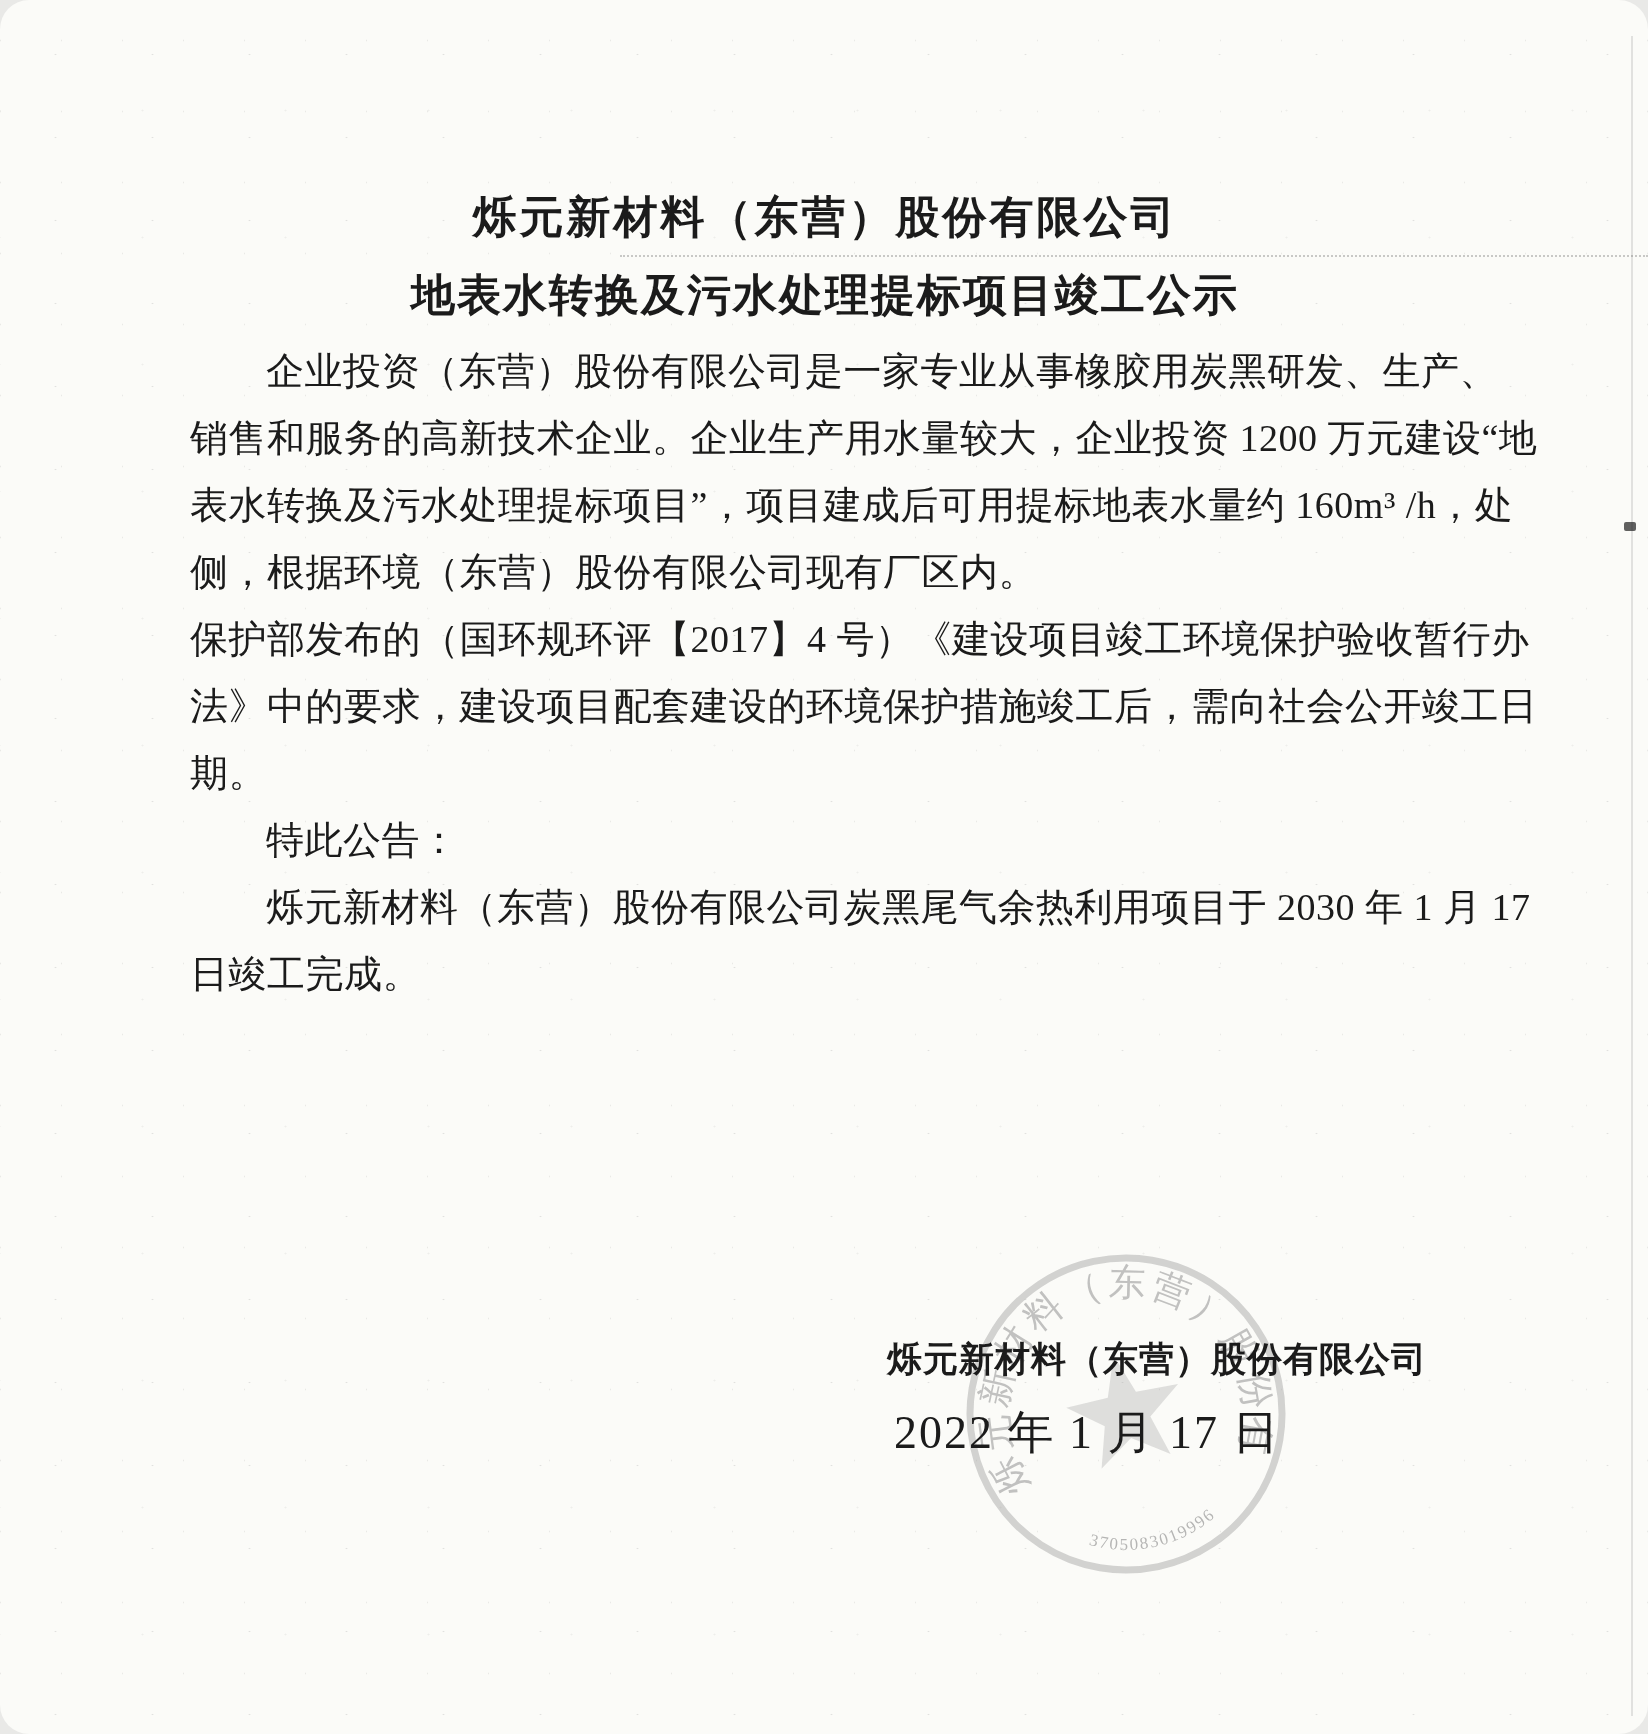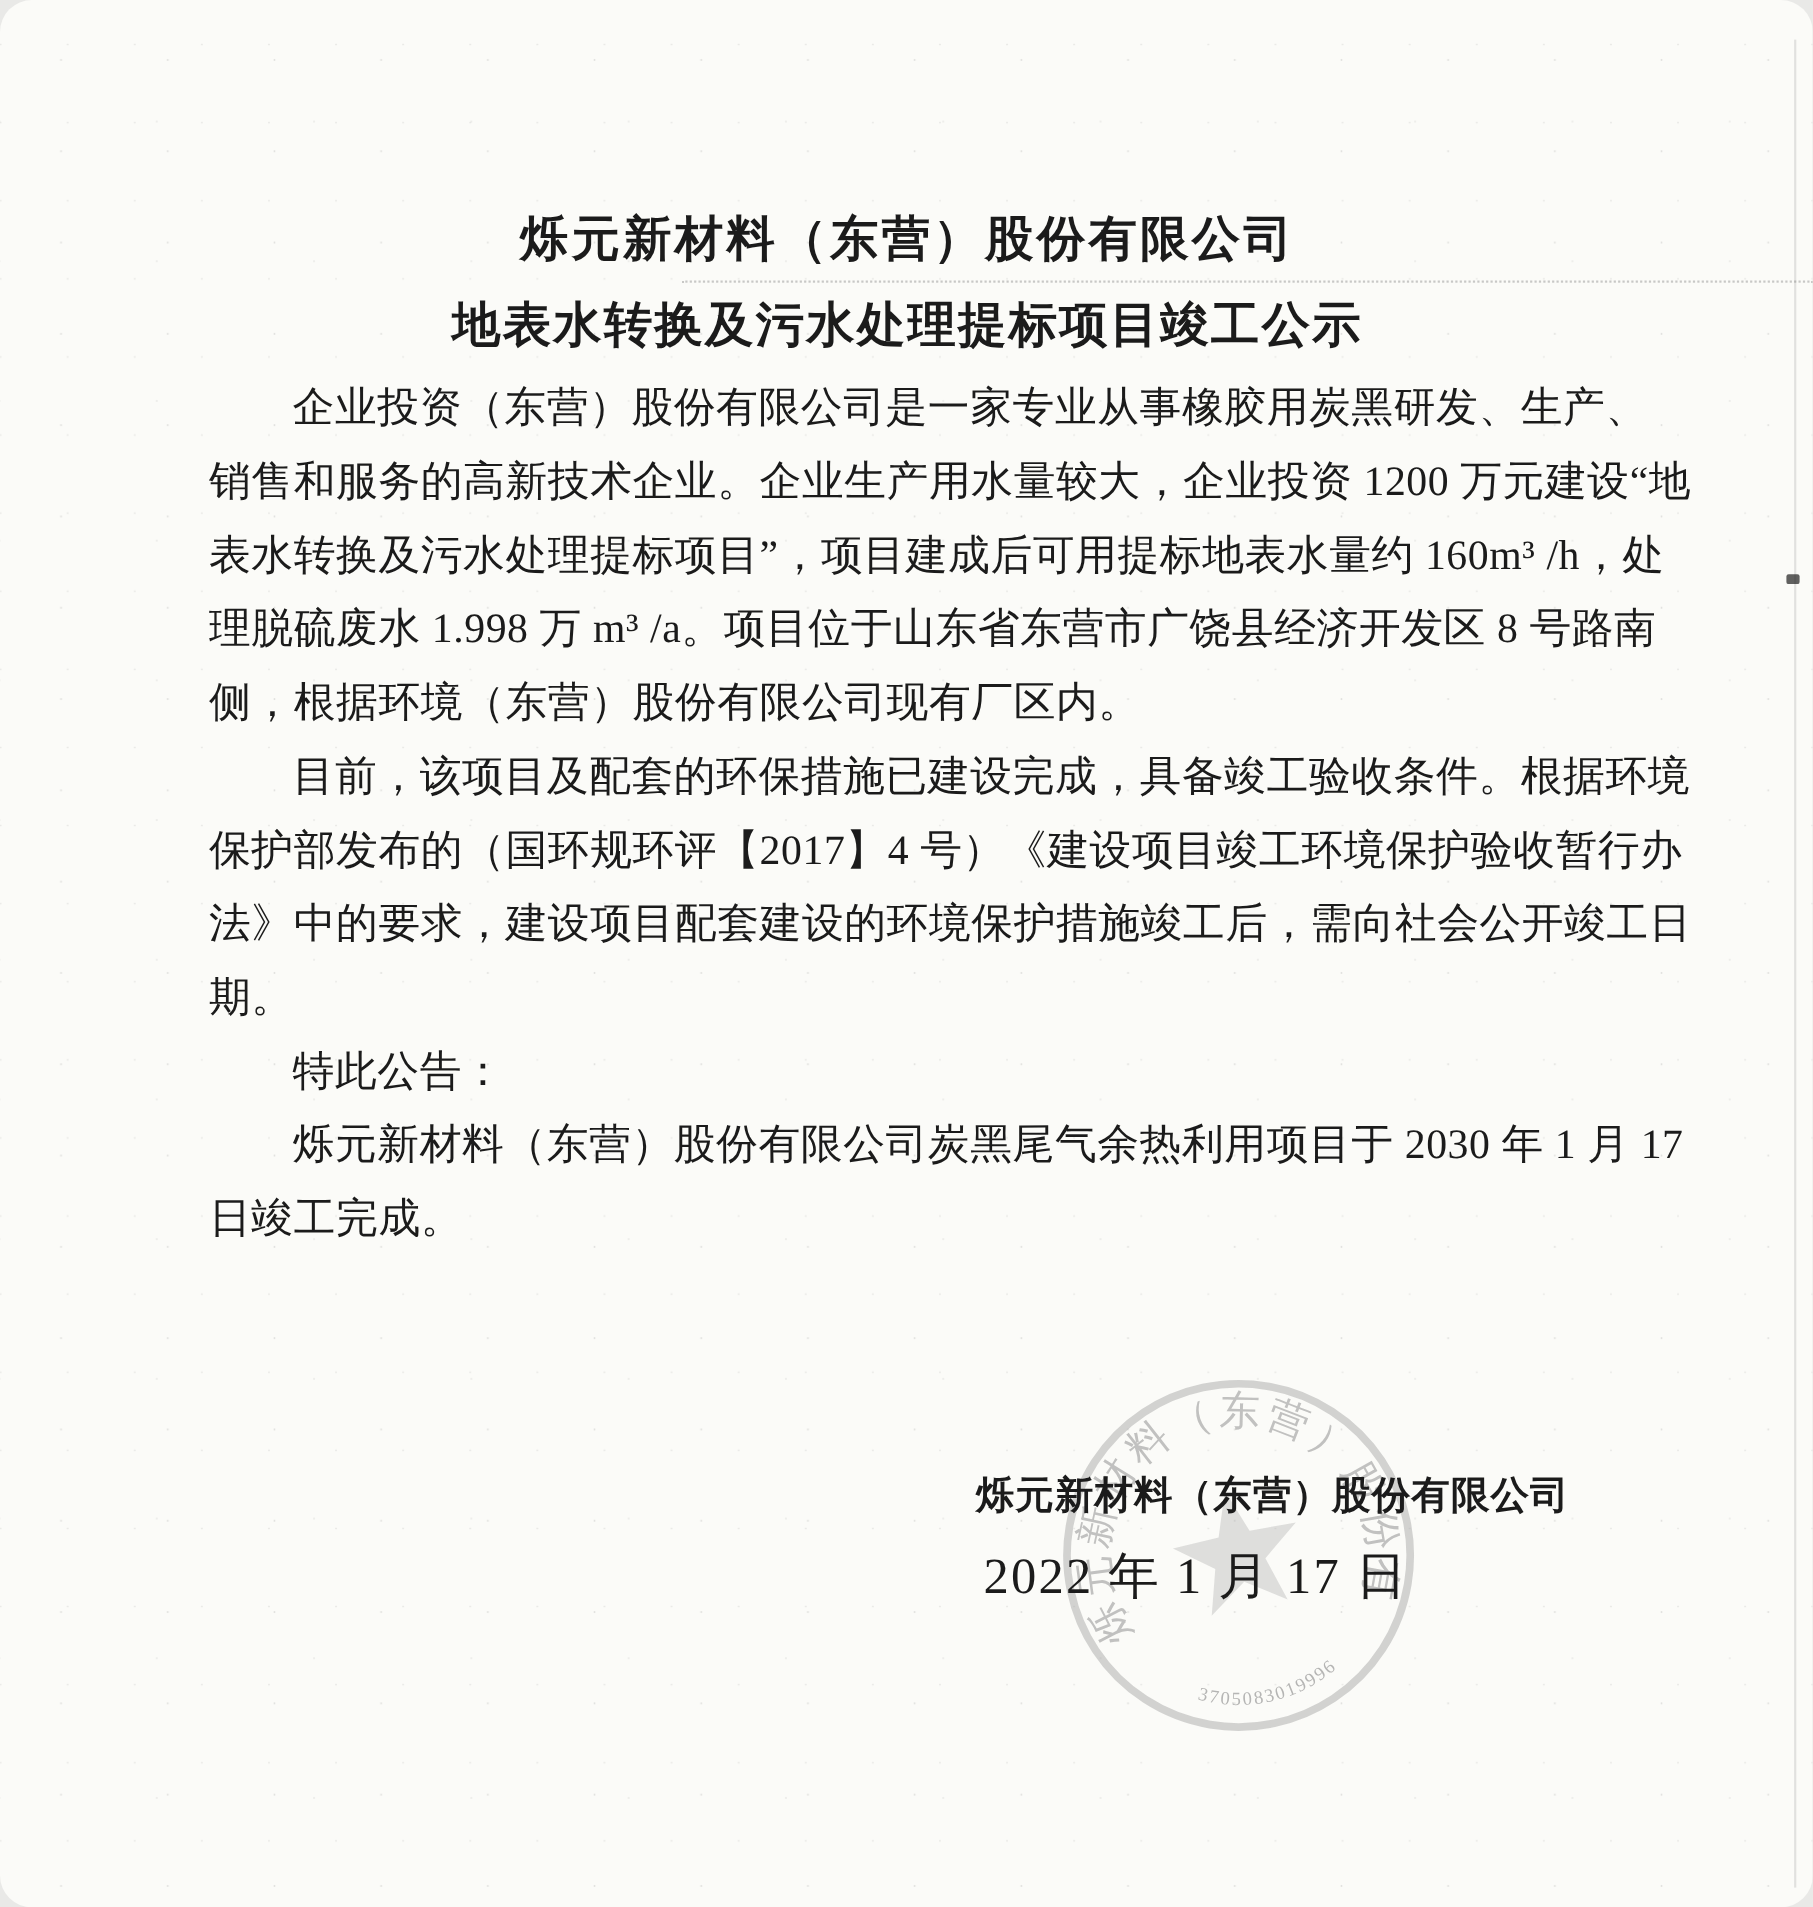--- a/index.html
+++ b/index.html
@@ -44,23 +44,21 @@
   <div id="edge-line"></div>
   <div id="edge-mark"></div>
 
   <div id="title1" class="title">烁元新材料（东营）股份有限公司</div>
   <div id="title2" class="title">地表水转换及污水处理提标项目竣工公示</div>
 
   <div id="docbody">
     <div class="bline indent">企业投资（东营）股份有限公司是一家专业从事橡胶用炭黑研发、生产、</div>
     <div class="bline">销售和服务的高新技术企业。企业生产用水量较大，企业投资 1200 万元建设“地</div>
     <div class="bline">表水转换及污水处理提标项目”，项目建成后可用提标地表水量约 160m³ /h，处</div>
-    <div class="bline">理脱硫废水 1.998 万 m³ /a。项目位于山东省东营市广饶县经济开发区 8 号路南</div>
     <div class="bline">侧，根据环境（东营）股份有限公司现有厂区内。</div>
-    <div class="bline indent">目前，该项目及配套的环保措施已建设完成，具备竣工验收条件。根据环境</div>
     <div class="bline">保护部发布的（国环规环评【2017】4 号）《建设项目竣工环境保护验收暂行办</div>
     <div class="bline">法》中的要求，建设项目配套建设的环境保护措施竣工后，需向社会公开竣工日</div>
     <div class="bline">期。</div>
     <div class="bline indent">特此公告：</div>
     <div class="bline indent">烁元新材料（东营）股份有限公司炭黑尾气余热利用项目于 2030 年 1 月 17</div>
     <div class="bline">日竣工完成。</div>
   </div>
 
   <svg id="stamp" viewBox="0 0 332 332" xmlns="http://www.w3.org/2000/svg">
     <circle cx="166" cy="166" r="156" fill="none" stroke="#9b9b9b" stroke-width="7" opacity="0.5"></circle>

